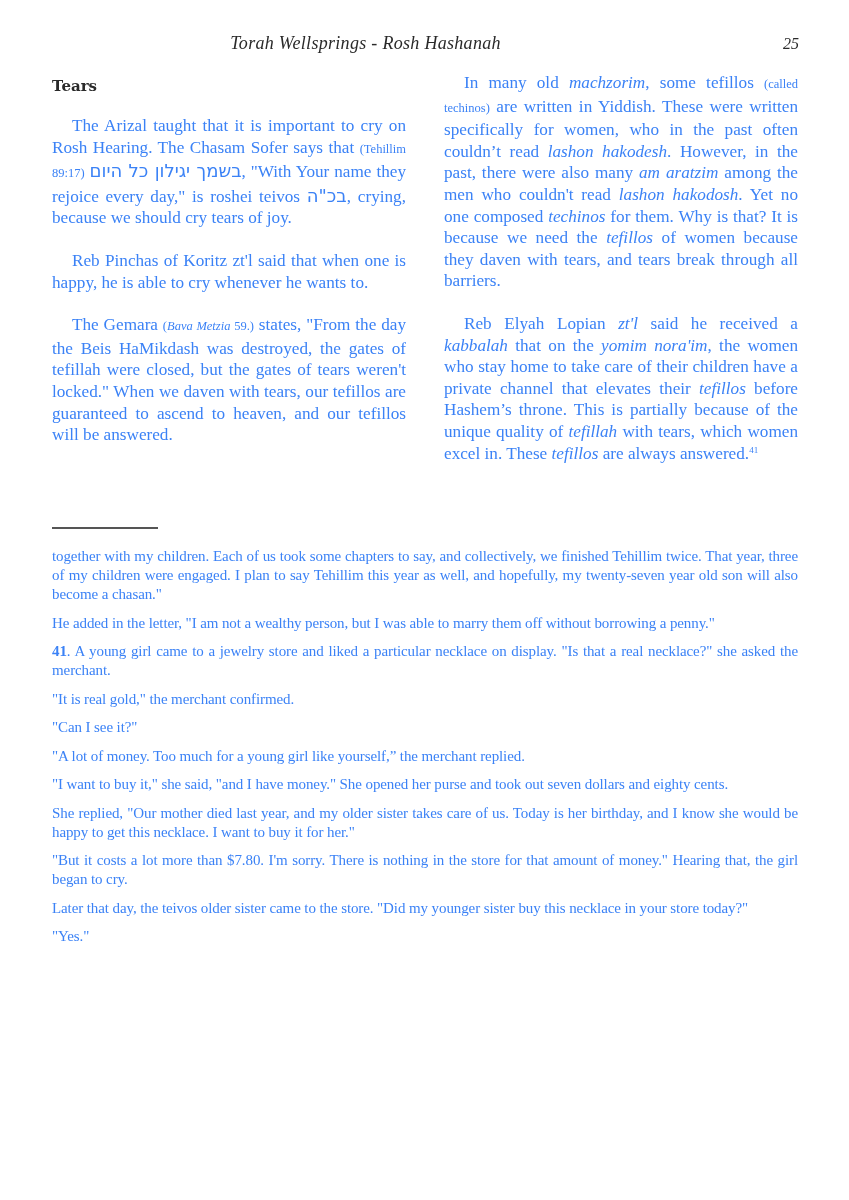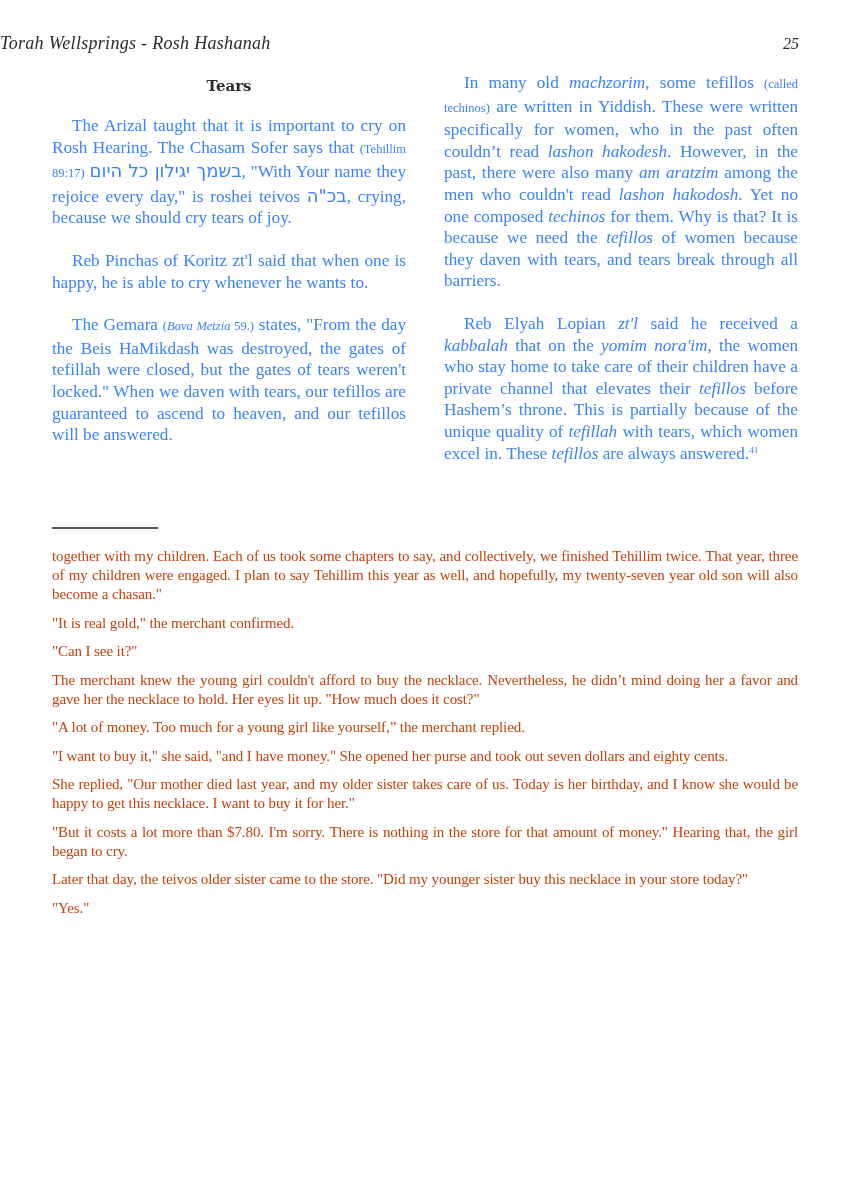--- a/index.html
+++ b/index.html
@@ -5,21 +5,21 @@
   html, body { margin: 0; padding: 0; background: #ffffff; }
   body {
     width: 849px; height: 1200px; position: relative; overflow: hidden;
     color: #2a2a2a;
     font-family: "DejaVu Serif", "Liberation Serif", serif;
   }
   .running-head {
     position: absolute; top: 33px; left: 0; width: 849px; height: 24px;
   }
   .running-title {
-    position: absolute; left: 0; width: 731px; text-align: left;
+    position: absolute; left: 0; width: 731px; text-align: center;
     font-family: "Liberation Serif", serif; font-style: italic;
     font-size: 18px; letter-spacing: 0.3px; color: #2a2a2a;
   }
   .page-number {
     position: absolute; right: 50px; top: 2px;
     font-family: "Liberation Serif", serif; font-style: italic; font-size: 16px;
   }
   .columns {
     position: absolute; top: 72px; left: 52px; width: 746px;
     display: flex; justify-content: space-between;
@@ -27,38 +27,38 @@
   .col { width: 354px; }
   .col p {
     margin: 0 0 21px 0;
     font-family: "Liberation Serif", serif;
     font-size: 17.2px; line-height: 21.6px;
     text-align: justify; text-indent: 20px;
     color: #3b82f6;
   }
   .section-heading {
     font-family: "DejaVu Serif", serif; font-weight: bold; font-size: 15px;
-    text-align: center; margin: 5px 0 20px 0; color: #2a2a2a;
+    text-align: left; margin: 5px 0 20px 0; color: #2a2a2a;
   }
   .small { font-size: 12.5px; }
   .hebrew { font-family: "DejaVu Sans", sans-serif; font-size: 18px; }
   i { font-style: italic; }
   sup { font-size: 9px; vertical-align: 6px; line-height: 0; }
   .fn-rule {
     position: absolute; top: 527px; left: 52px; width: 106px;
     height: 0; border-top: 2px solid #555555;
   }
   .footnotes {
     position: absolute; top: 547px; left: 52px; width: 746px;
   }
   .footnotes p {
     margin: 0 0 9.5px 0;
     font-family: "Liberation Serif", serif;
     font-size: 15px; line-height: 19px;
-    text-align: justify; color: #c2410c;
+    text-align: justify; color: #3b82f6;
     letter-spacing: -0.1px;
   }
   .fn-num { font-weight: bold; }
 </style>
 </head>
 <body>
 
 <div class="running-head">
   <div class="running-title">Torah Wellsprings - Rosh Hashanah</div>
   <div class="page-number">25</div>
@@ -75,22 +75,23 @@
   <div class="col">
     <p><span>In many old </span><i>machzorim</i><span>, some tefillos </span><span class="small">(called techinos)</span><span> are written in Yiddish. These were written specifically for women, who in the past often couldn’t read </span><i>lashon hakodesh</i><span>. However, in the past, there were also many </span><i>am aratzim</i><span> among the men who couldn't read </span><i>lashon hakodosh</i><span>. Yet no one composed </span><i>techinos</i><span> for them. Why is that? It is because we need the </span><i>tefillos</i><span> of women because they daven with tears, and tears break through all barriers.</span></p>
     <p><span>Reb Elyah Lopian </span><i>zt'l</i><span> said he received a </span><i>kabbalah</i><span> that on the </span><i>yomim nora'im</i><span>, the women who stay home to take care of their children have a private channel that elevates their </span><i>tefillos</i><span> before Hashem’s throne. This is partially because of the unique quality of </span><i>tefillah</i><span> with tears, which women excel in. These </span><i>tefillos</i><span> are always answered.</span><sup>41</sup></p>
   </div>
 </div>
 
 <div class="fn-rule"></div>
 
 <div class="footnotes">
   <p>together with my children. Each of us took some chapters to say, and collectively, we finished Tehillim twice. That year, three of my children were engaged. I plan to say Tehillim this year as well, and hopefully, my twenty-seven year old son will also become a chasan."</p>
+  <p>He added in the letter, "I am not a wealthy person, but I was able to marry them off without borrowing a penny."</p>
+  <p><span class="fn-num">41</span><span>. A young girl came to a jewelry store and liked a particular necklace on display. "Is that a real necklace?" she asked the merchant.</span></p>
   <p>"It is real gold," the merchant confirmed.</p>
   <p>"Can I see it?"</p>
-  <p>The merchant knew the young girl couldn't afford to buy the necklace. Nevertheless, he didn’t mind doing her a favor and gave her the necklace to hold. Her eyes lit up. "How much does it cost?"</p>
   <p>"A lot of money. Too much for a young girl like yourself,” the merchant replied.</p>
   <p>"I want to buy it," she said, "and I have money." She opened her purse and took out seven dollars and eighty cents.</p>
   <p>She replied, "Our mother died last year, and my older sister takes care of us. Today is her birthday, and I know she would be happy to get this necklace. I want to buy it for her."</p>
   <p>"But it costs a lot more than $7.80. I'm sorry. There is nothing in the store for that amount of money." Hearing that, the girl began to cry.</p>
   <p>Later that day, the teivos older sister came to the store. "Did my younger sister buy this necklace in your store today?"</p>
   <p>"Yes."</p>
 </div>
 
 </body></html>

